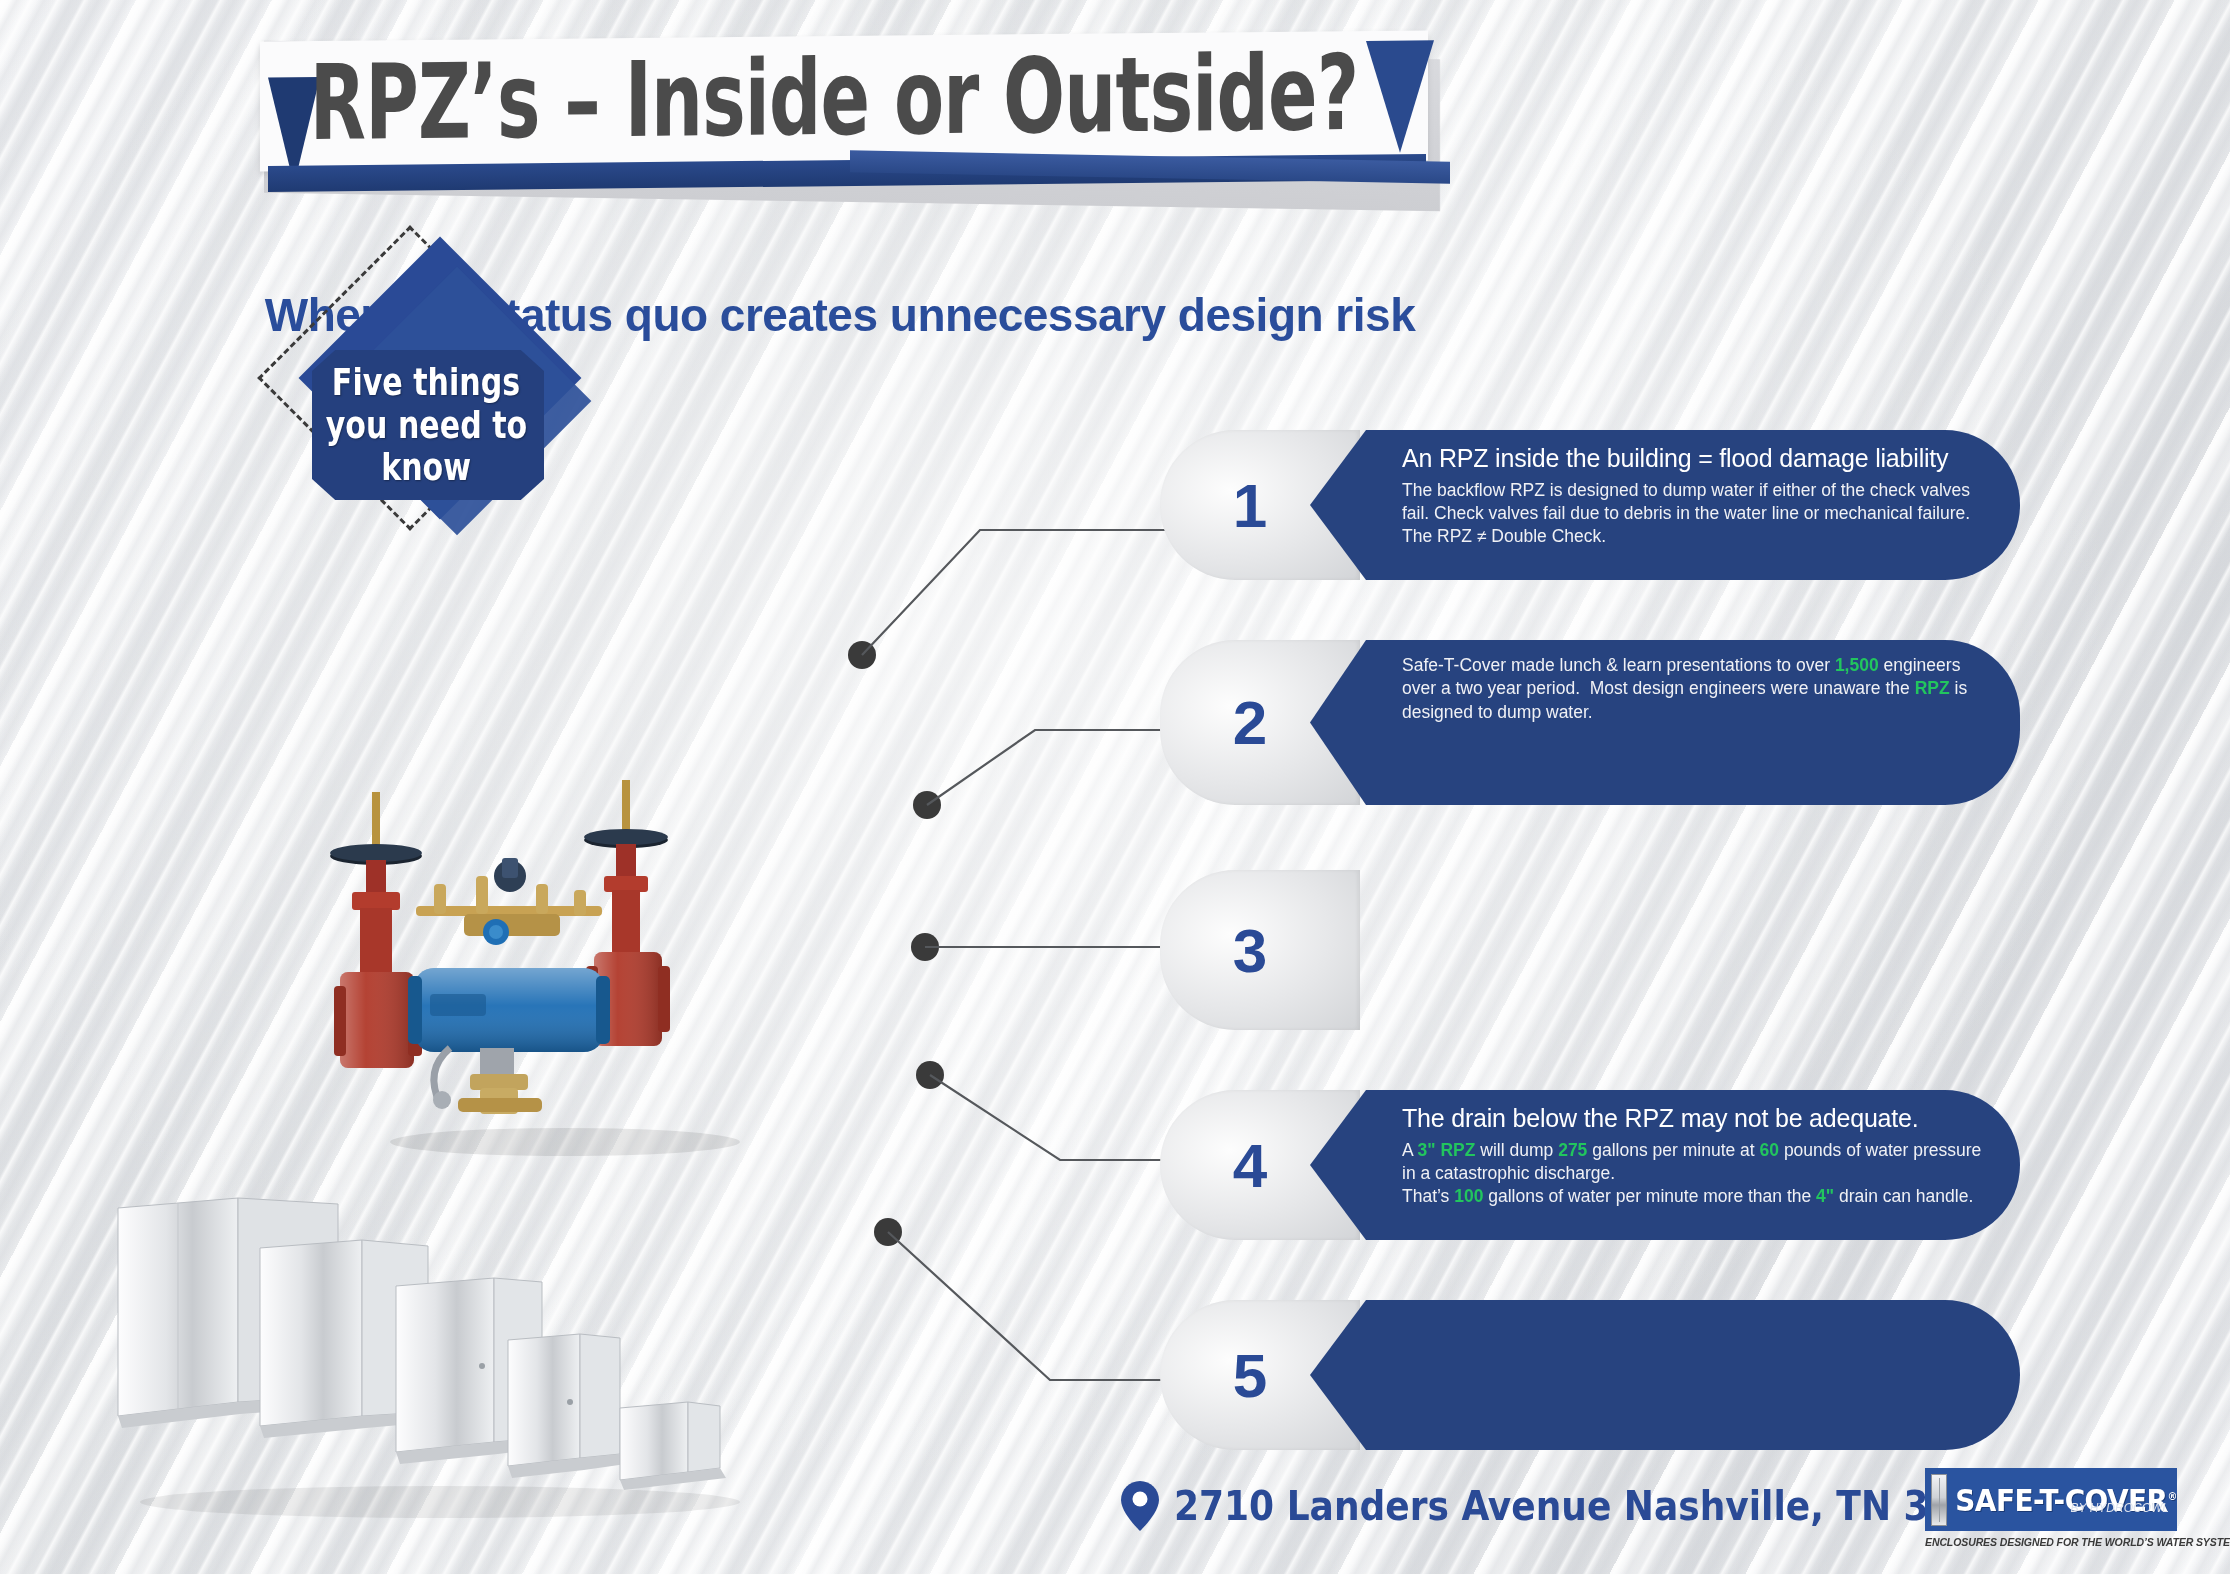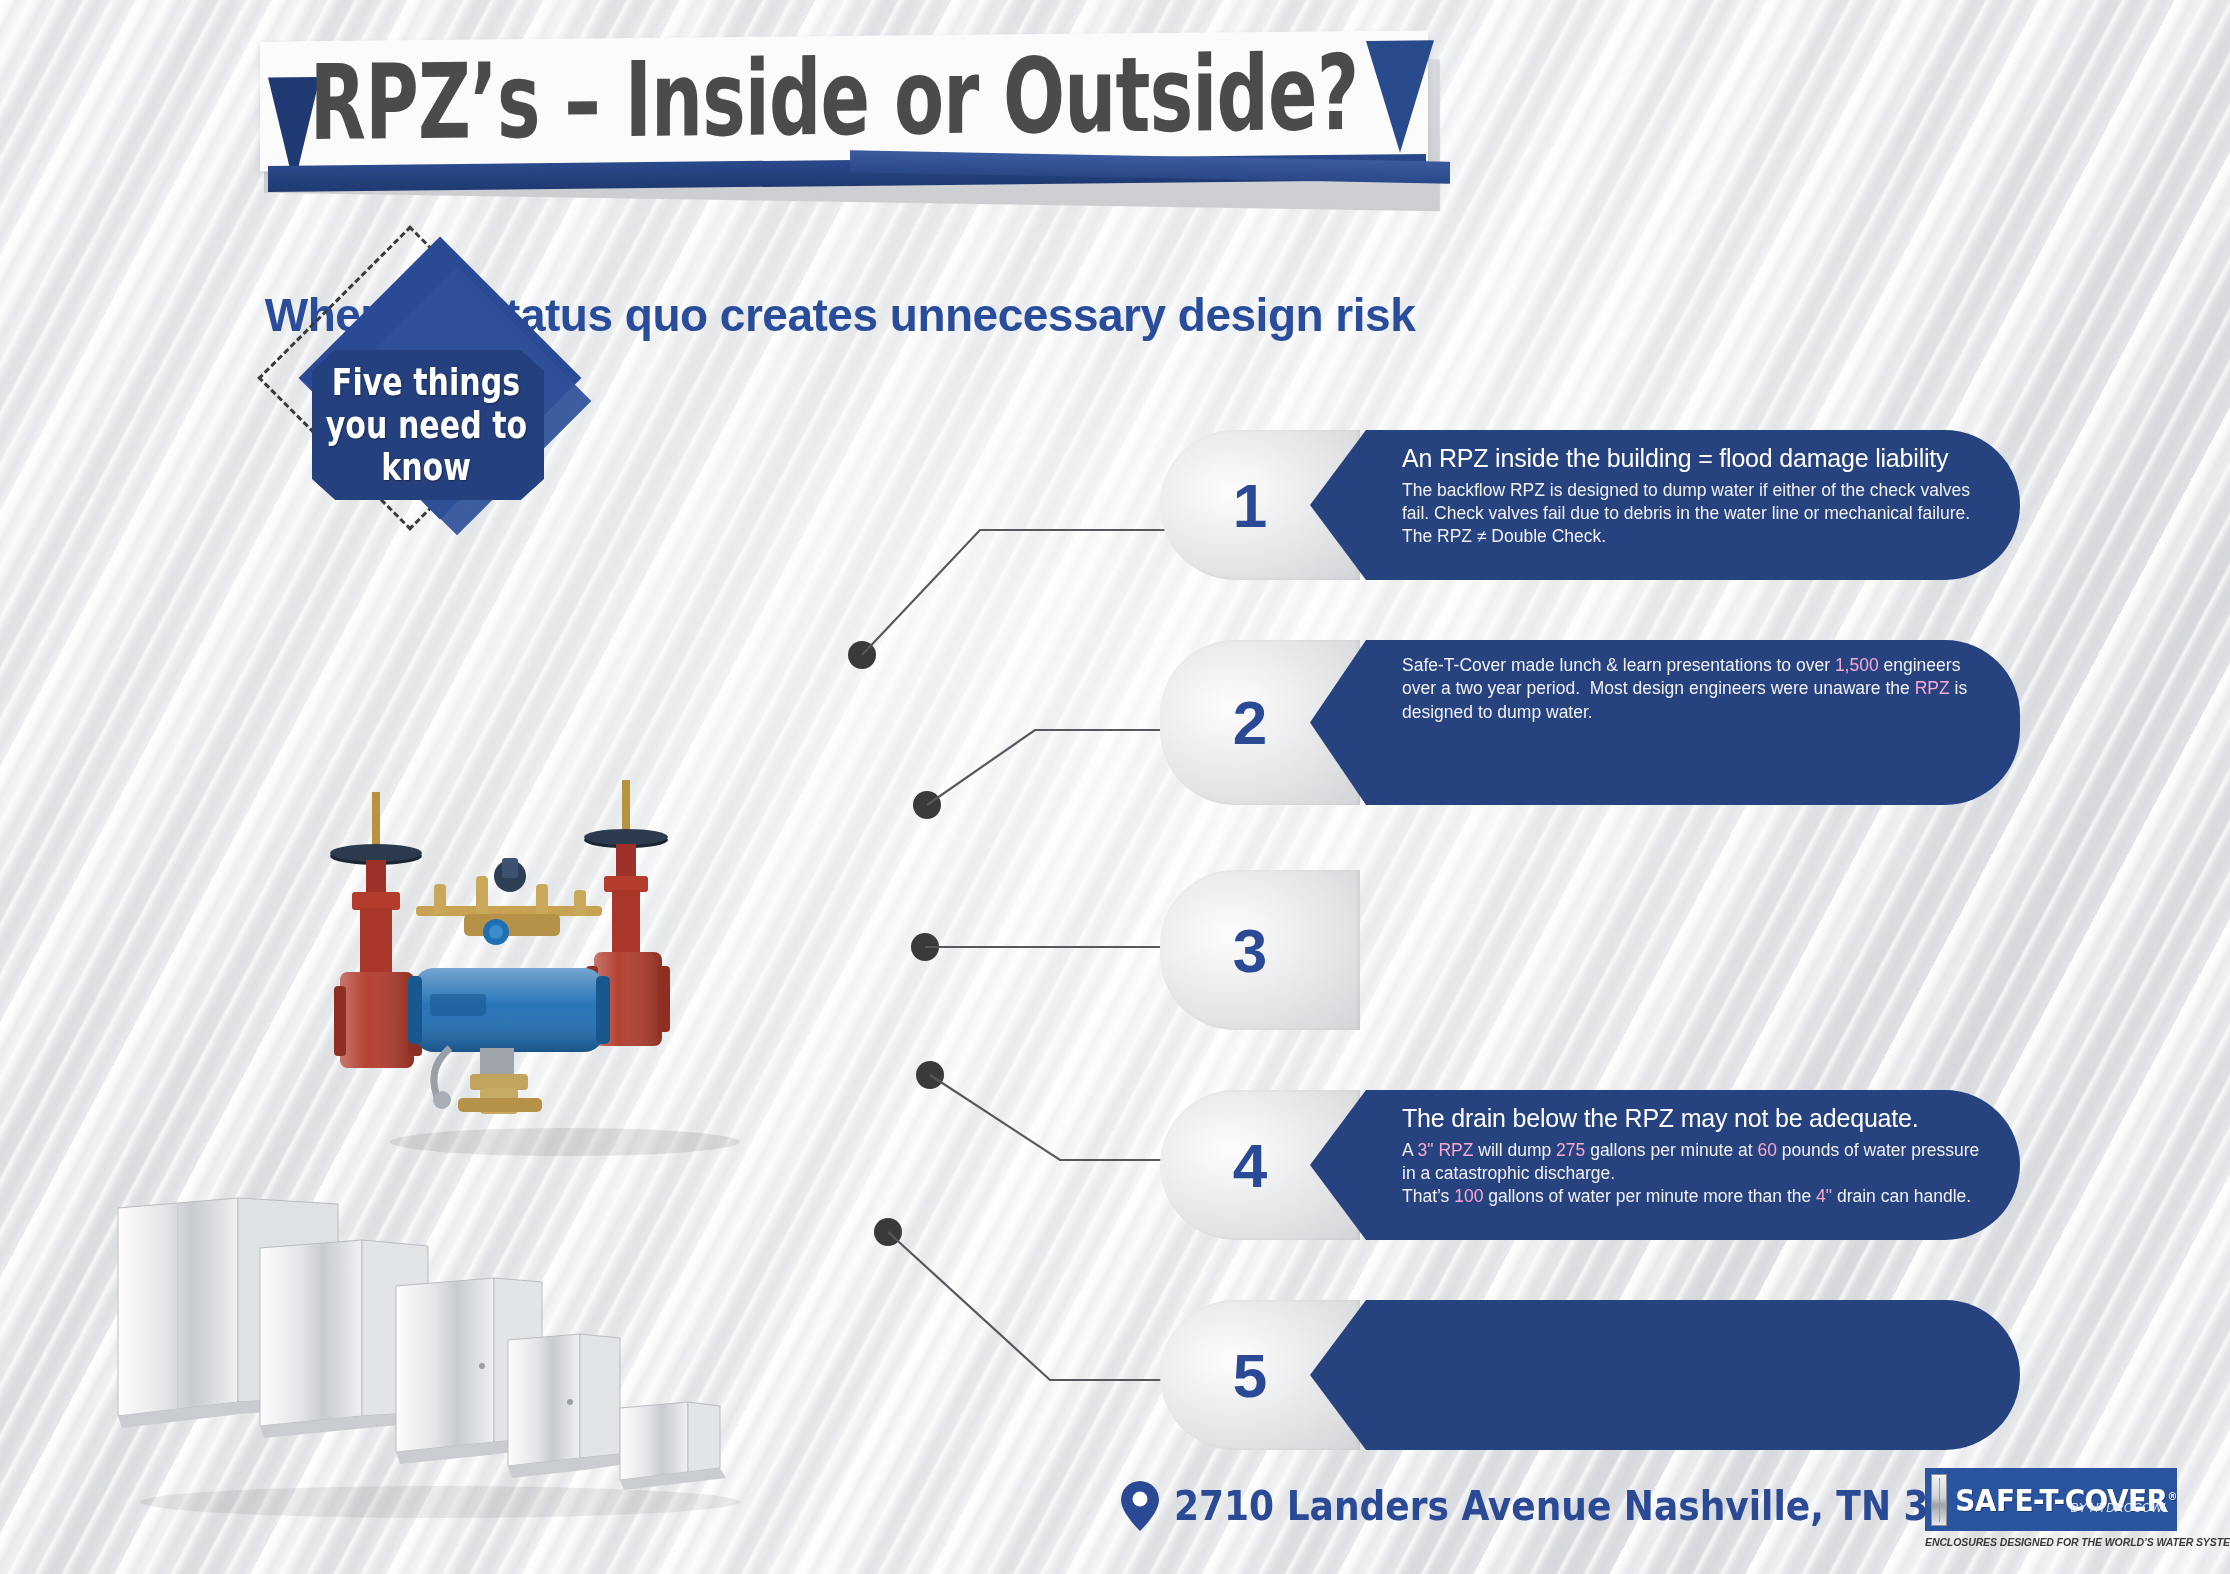--- a/index.html
+++ b/index.html
@@ -146,21 +146,21 @@
     box-sizing:border-box;
     color:#fff;
   }
   .panel-title{
     font-size:25px;font-weight:normal;line-height:1.18;margin:0 0 5px 0;
     letter-spacing:-0.2px;
   }
   .panel-body{
     font-size:17.5px;line-height:1.33;color:#f0f1f5;font-weight:normal;
   }
-  .panel-body b{font-weight:normal;color:#f9a8d4;}
+  .panel-body b{font-weight:bold;color:#22c55e;}
 
   
   #footer-addr{
     position:absolute;left:1120px;top:1480px;
     display:flex;align-items:center;gap:14px;
   }
   #footer-addr .pin{flex:0 0 auto;}
   #addr-text{
     font-family:"Liberation Sans Narrow","DejaVu Sans Condensed","Liberation Sans",sans-serif;
     font-size:40px;font-weight:bold;color:#2a4a96;white-space:nowrap;

